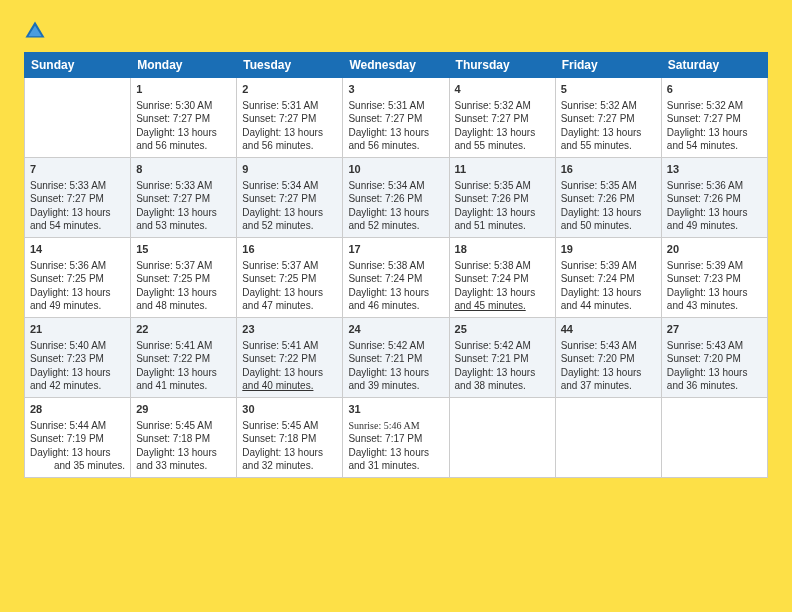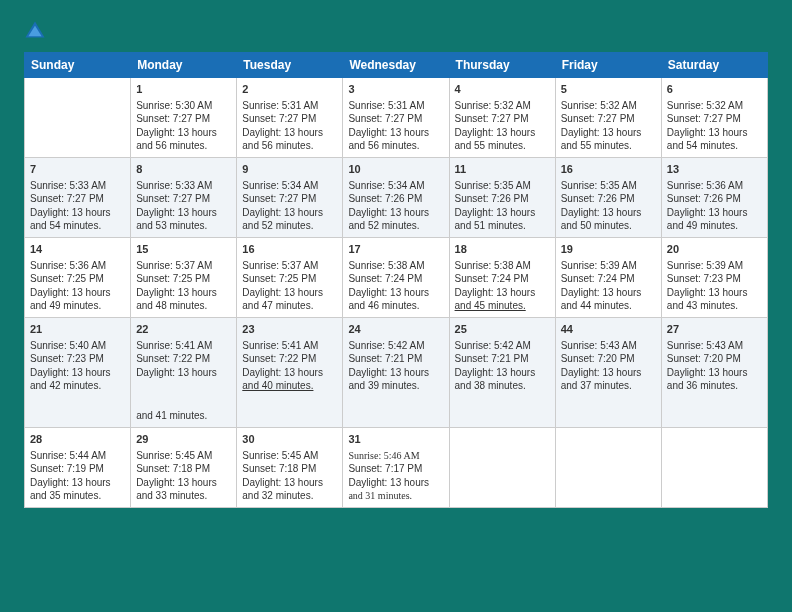--- a/index.html
+++ b/index.html
@@ -7,21 +7,21 @@
       font-family: Arial, sans-serif;
       background: #fff;
       width: 792px;
       height: 612px;
       overflow: hidden;
     }
     .page {
       width: 792px;
       height: 612px;
       padding: 20px 24px 16px 24px;
-      background: #0f766e;
+      background: #fde047;
     }
     .header {
       display: flex;
       justify-content: space-between;
       align-items: flex-start;
       margin-bottom: 10px;
     }
     .logo {
       display: flex;
       align-items: center;
@@ -278,21 +278,21 @@
             <span style="display: block;">Sunrise: 5:40 AM</span>
             <span style="display: block;">Sunset: 7:23 PM</span>
             <span style="display: block;">Daylight: 13 hours</span>
             <span style="display: block;">and 42 minutes.</span>
           </td>
           <td>
             <span class="day-num">22</span>
             <span style="display: block;">Sunrise: 5:41 AM</span>
             <span style="display: block;">Sunset: 7:22 PM</span>
             <span style="display: block;">Daylight: 13 hours</span>
-            <span style="display: block; margin-top: 30px;">and 41 minutes.</span>
+            <span style="display: block;">and 41 minutes.</span>
           </td>
           <td>
             <span class="day-num">23</span>
             <span style="display: block;">Sunrise: 5:41 AM</span>
             <span style="display: block;">Sunset: 7:22 PM</span>
             <span style="display: block;">Daylight: 13 hours</span>
             <span style="display: block; text-decoration: underline;">and 40 minutes.</span>
           </td>
           <td>
             <span class="day-num">24</span>
@@ -322,42 +322,42 @@
             <span style="display: block;">Daylight: 13 hours</span>
             <span style="display: block;">and 36 minutes.</span>
           </td>
         </tr>
         <tr>
           <td>
             <span class="day-num">28</span>
             <span style="display: block;">Sunrise: 5:44 AM</span>
             <span style="display: block;">Sunset: 7:19 PM</span>
             <span style="display: block;">Daylight: 13 hours</span>
-            <span style="display: block;">and 35 minutes.</span>
+            <span style="display: block; text-align: right;">and 35 minutes.</span>
           </td>
           <td>
             <span class="day-num">29</span>
             <span style="display: block;">Sunrise: 5:45 AM</span>
             <span style="display: block;">Sunset: 7:18 PM</span>
             <span style="display: block;">Daylight: 13 hours</span>
             <span style="display: block;">and 33 minutes.</span>
           </td>
           <td>
             <span class="day-num">30</span>
             <span style="display: block;">Sunrise: 5:45 AM</span>
             <span style="display: block;">Sunset: 7:18 PM</span>
             <span style="display: block;">Daylight: 13 hours</span>
             <span style="display: block;">and 32 minutes.</span>
           </td>
           <td>
             <span class="day-num">31</span>
             <span style="display: block; font-family: Liberation Serif, serif;">Sunrise: 5:46 AM</span>
             <span style="display: block;">Sunset: 7:17 PM</span>
             <span style="display: block;">Daylight: 13 hours</span>
-            <span style="display: block; font-family: Liberation Serif, serif;">and 31 minutes.</span>
+            <span style="display: block;">and 31 minutes.</span>
           </td>
           <td class="empty"></td>
           <td class="empty"></td>
           <td class="empty"></td>
         </tr>
       </tbody>
   </table>
 </div>
 
 </body></html>

